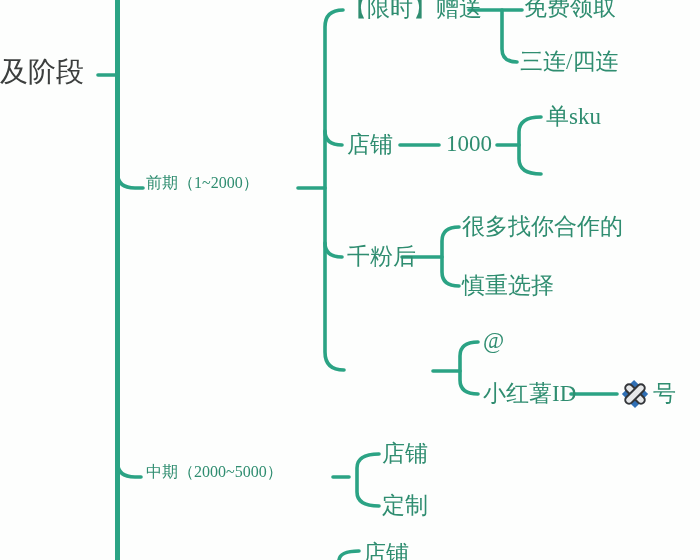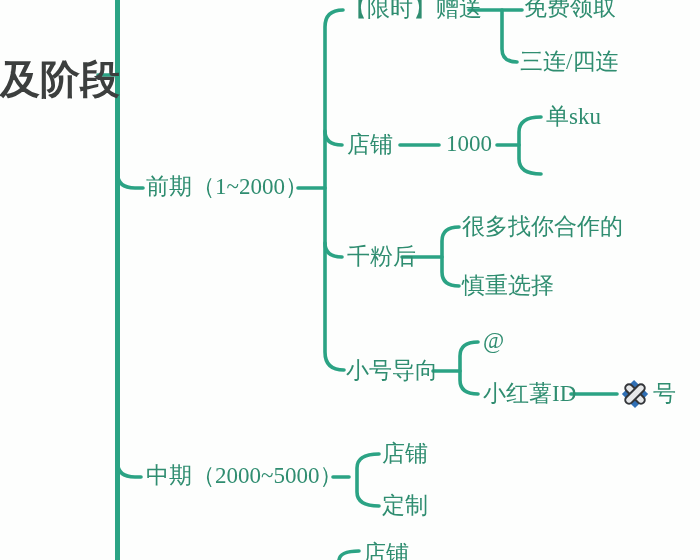--- a/index.html
+++ b/index.html
@@ -26,24 +26,24 @@
     position:absolute;
     white-space:nowrap;
     color:var(--node-text,#2f8d70);
     font-size:23px;
     line-height:1.1;
     cursor:default;
   }
   .root-node {
     color:var(--root-text,#3c3f3e);
     font-family:"Liberation Sans","DejaVu Sans",sans-serif;
-    font-weight:bold;
-    font-size:40px;
+    font-weight:normal;
+    font-size:28px;
   }
-  .stage-node { font-size:23px; }
+  .stage-node { font-size:16px; }
 
   
   .n-root        { left:0;   top:57px;  }
   .n-qianqi      { left:146px; top:174px; }
   .n-xianshi     { left:344px; top:-4px;  }
   .n-mianfei     { left:524px; top:-5px;  }
   .n-sanlian     { left:520px; top:49px;  }
   .n-dianpu-a    { left:347px; top:132px; }
   .n-1000        { left:446px; top:131px; }
   .n-dansku      { left:546px; top:104px; }
@@ -102,21 +102,20 @@
   <div class="node n-sanlian">三连/四连</div>
 
   <div class="node n-dianpu-a">店铺</div>
   <div class="node n-1000">1000</div>
   <div class="node n-dansku">单sku</div>
 
   <div class="node n-henduo">很多找你合作的</div>
   <div class="node n-qianfen">千粉后</div>
   <div class="node n-shenzhong">慎重选择</div>
 
-  <div class="node n-xiaohao">小号导向</div>
   <div class="node n-at">@</div>
   <div class="node n-xiaohongshu">小红薯ID</div>
 
   <div class="node n-hao">
     <svg class="badge-icon" viewBox="0 0 32 32" xmlns="http://www.w3.org/2000/svg">
       <path class="diamond" d="M 15 1 L 21 7 L 15 13 L 9 7 Z"></path>
       <path class="diamond" d="M 24 10 L 30 16 L 24 22 L 18 16 Z"></path>
       <path class="diamond" d="M 16 19 L 22 25 L 16 31 L 10 25 Z"></path>
       <path class="diamond" d="M 8 10 L 14 16 L 8 22 L 2 16 Z"></path>
       <rect class="bandage" x="3" y="12" width="26" height="8" rx="4" transform="rotate(45 16 16)"></rect>

